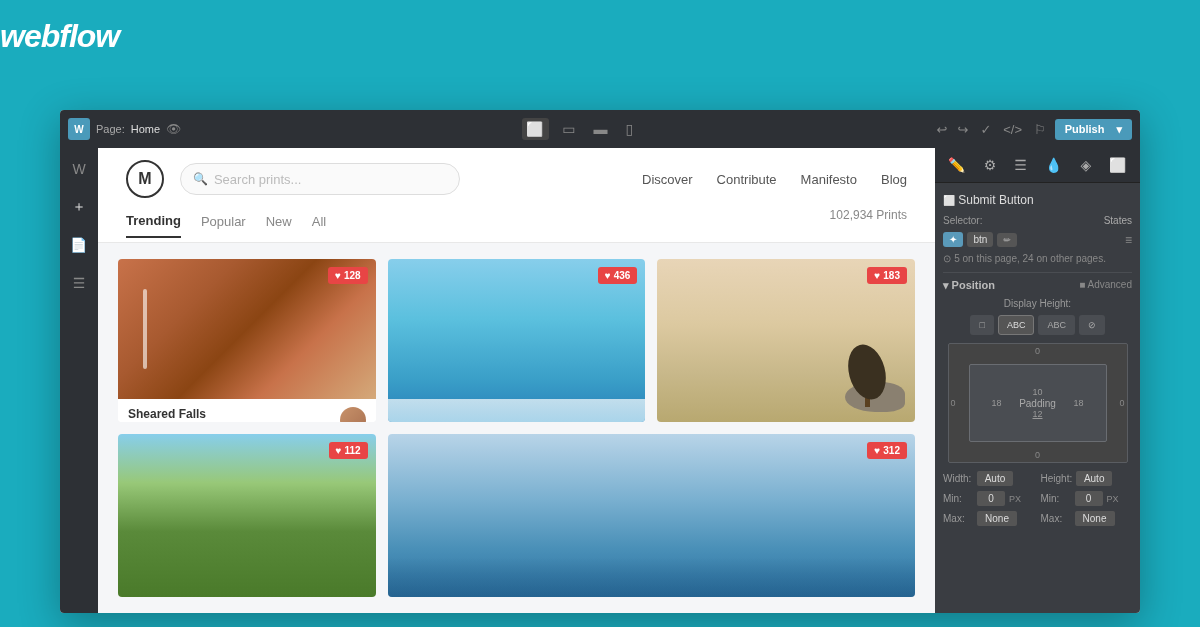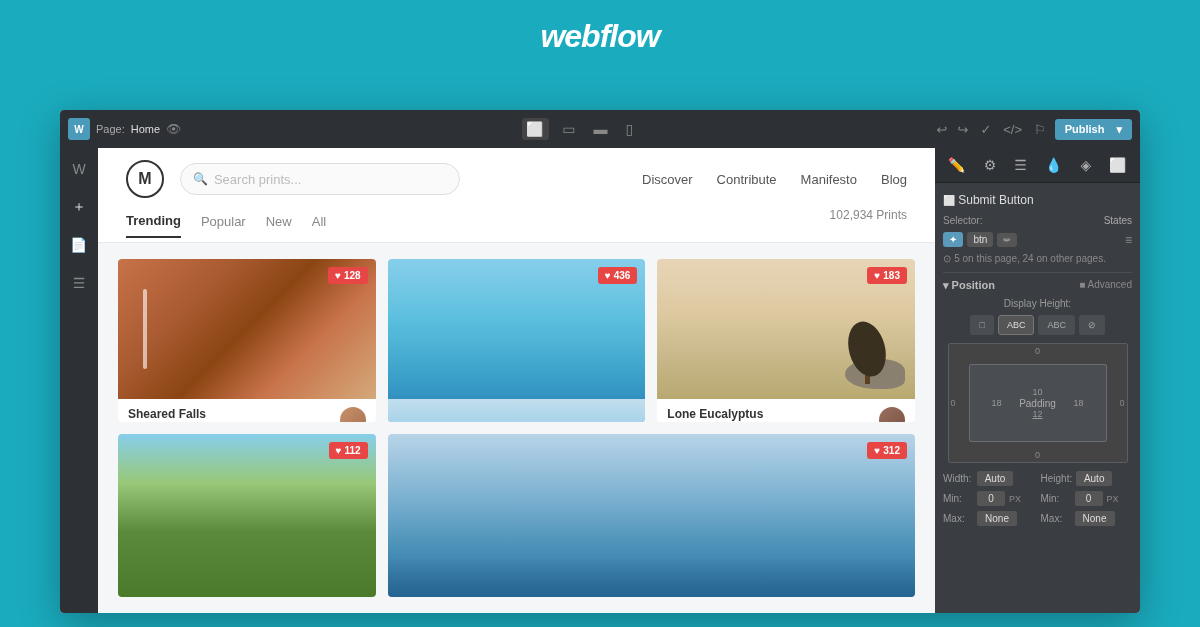--- a/index.html
+++ b/index.html
@@ -7,21 +7,20 @@
       background-color: #1aacbe;
       font-family: -apple-system, BlinkMacSystemFont, 'Segoe UI', sans-serif;
       width: 1200px;
       height: 627px;
       overflow: hidden;
       position: relative;
     }
 
     
     .webflow-logo {
-      text-align: center;
       padding: 18px 0 14px;
       font-size: 32px;
       font-weight: 700;
       color: white;
       font-style: italic;
       letter-spacing: -1px;
     }
 
     
     .app-window {
@@ -759,27 +758,20 @@
                 <svg style="position:absolute;bottom:15px;right:25px;width:45px;height:65px;" viewBox="0 0 45 65">
                   <rect x="20" y="45" width="5" height="20" fill="#5a4020"></rect>
                   <ellipse cx="22" cy="30" rx="18" ry="28" fill="#3a3020" transform="rotate(-15, 22, 30)"></ellipse>
                 </svg>
               </div>
               <div class="like-badge">
                 <span>♥</span>
                 <span>183</span>
               </div>
             </div>
-            <div class="card-info">
-              <div>
-                <div class="card-title">Lone Eucalyptus</div>
-                <div class="card-size">5" × 8"</div>
-              </div>
-              <div class="avatar-circle" style="background: linear-gradient(135deg, #9a7060, #7a5040);"></div>
-            </div>
           </div>
 
           <div class="gallery-card">
             <div class="card-image">
               <div class="img-forest" style="height:100%;"></div>
               <div class="like-badge">
                 <span>♥</span>
                 <span>112</span>
               </div>
             </div>

